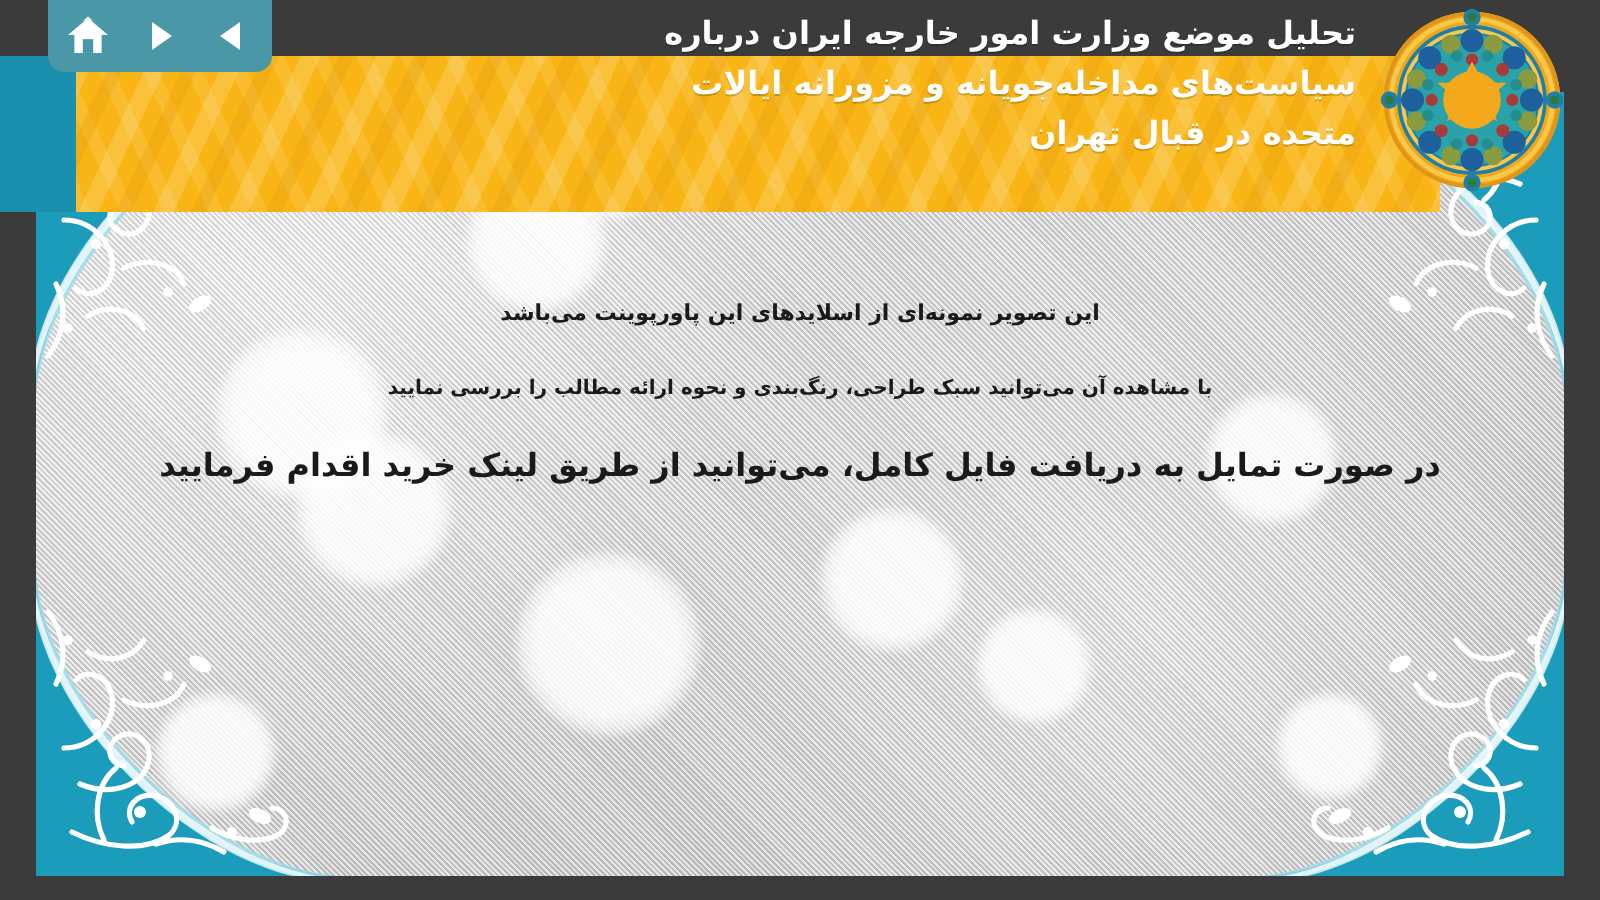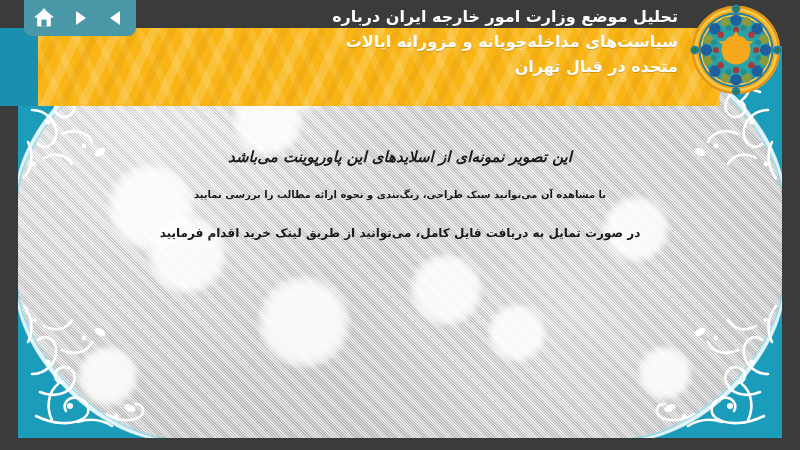--- a/index.html
+++ b/index.html
@@ -157,23 +157,23 @@
     left: 40px; right: 40px;
     text-align: center;
     direction: rtl;
     z-index: 30;
     color: #1a1a1a;
     font-size: 15.5px;
     line-height: 38px;
     font-weight: 600;
   }
   #body-text .line { white-space: nowrap; }
-  #body-text .line.l1 { font-size: 15px; font-style: italic; }
+  #body-text .line.l1 { font-size: 11px; }
   #body-text .line.l2 { font-size: 10px; }
-  #body-text .line.l3 { font-size: 12px; }
+  #body-text .line.l3 { font-size: 16px; }
 </style>
 </head>
 <body>
 
 <div id="app">
 
   <div id="navbar">
     <div class="navbtn" title="back">
       <span>
         <svg width="18" height="18" viewBox="0 0 18 18" aria-hidden="true">

